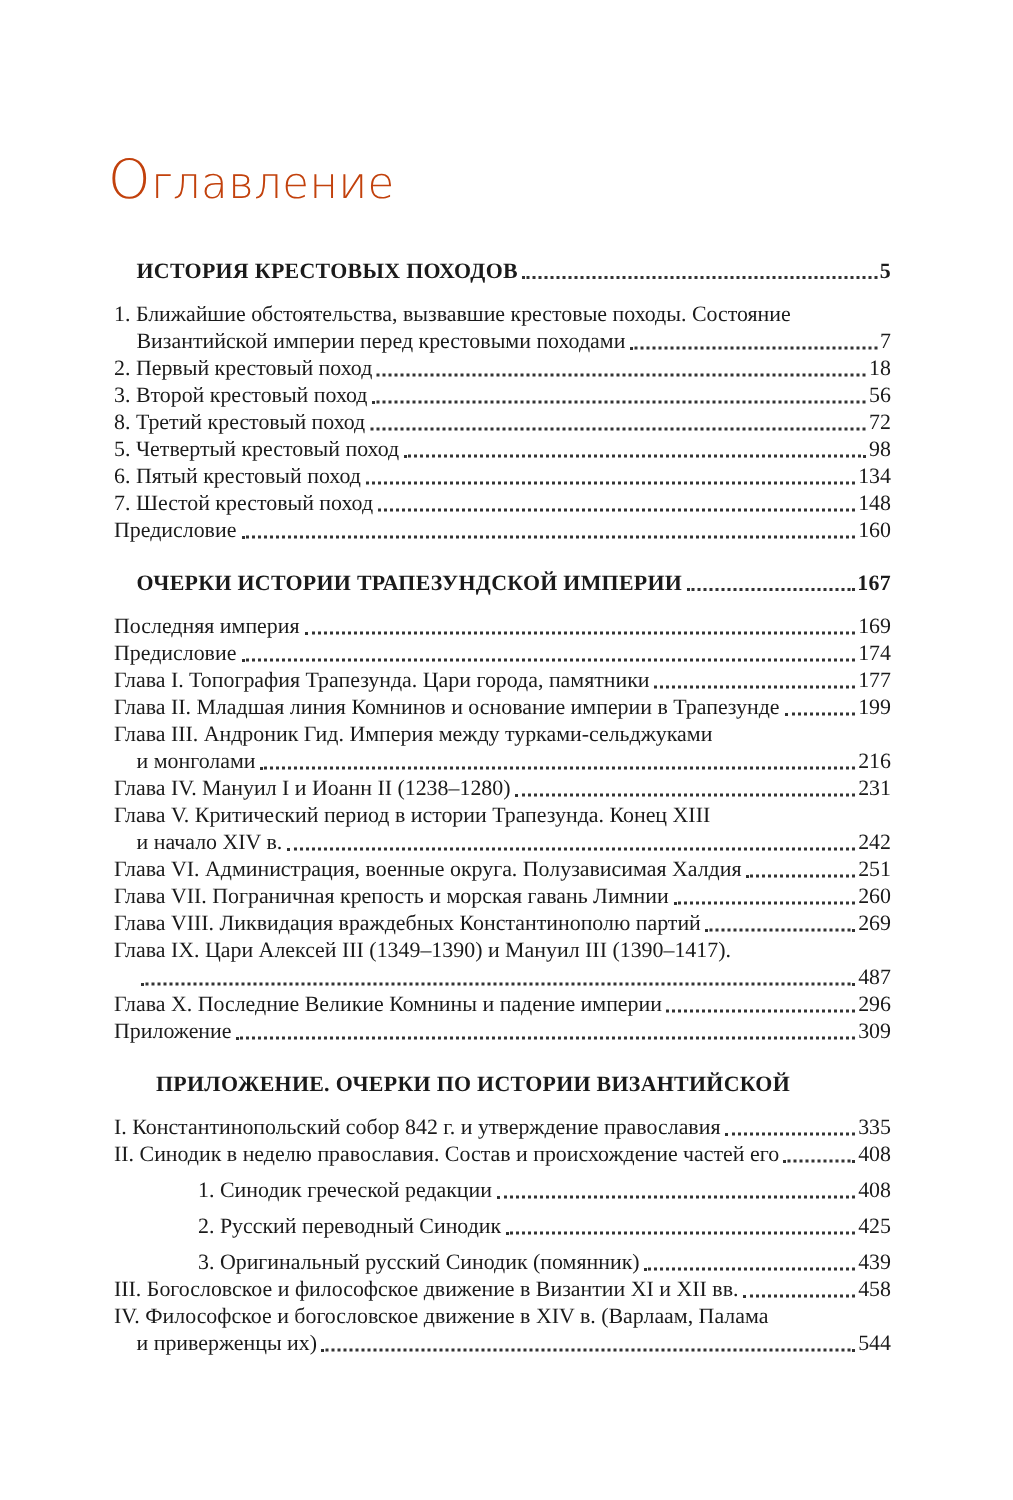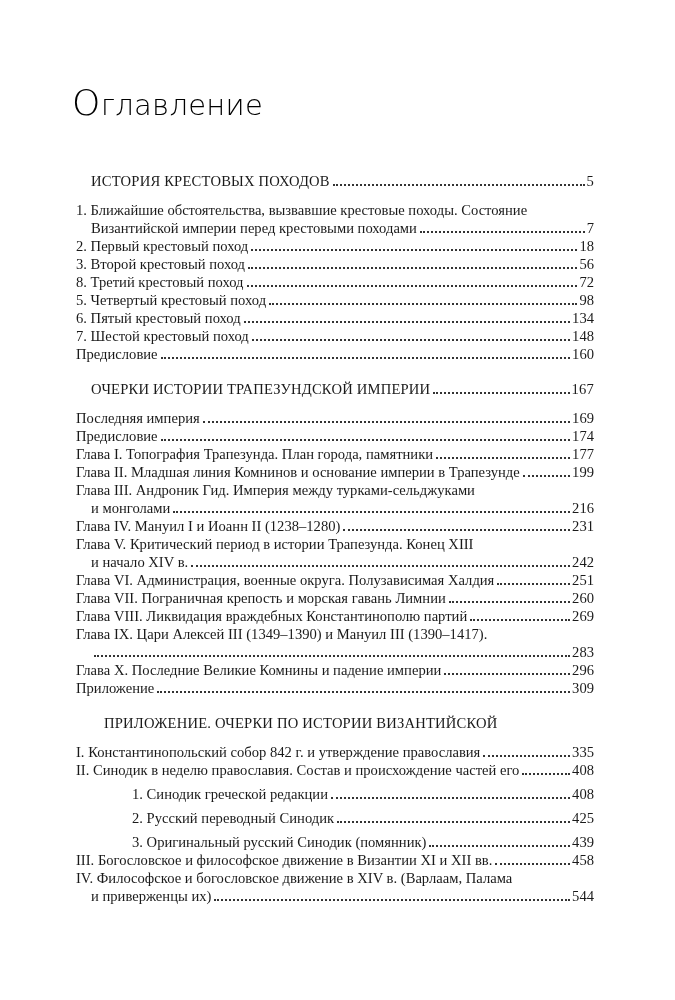--- a/index.html
+++ b/index.html
@@ -1,35 +1,35 @@
 <!DOCTYPE html>
 <html><head>
 <meta charset="utf-8">
 <style>
   html, body { margin: 0; padding: 0; background: #ffffff; }
   body { width: 675px; height: 1000px; position: relative; overflow: hidden; color: #1a1a1a; }
   .page-title {
-    position: absolute; left: 72px; top: 82px;
+    position: absolute; left: 72px; top: 100px;
     font-family: "DejaVu Sans", sans-serif; font-weight: 300;
-    font-size: 29px; letter-spacing: 0.3px; color: #000000;
+    font-size: 29px; letter-spacing: 0.3px; color: #c2410c;
   }
   .page-title .cap { font-size: 36px; }
   .toc {
     position: absolute; left: 76px; top: 172px; width: 518px;
     font-family: "Liberation Serif", serif; font-size: 14.6px; line-height: 18px;
   }
   .row { display: flex; align-items: flex-end; white-space: nowrap; }
   .row .txt { flex: 0 0 auto; }
   .row .dots {
     flex: 1 1 auto; overflow: hidden; margin: 0 2px 4px 3px;
     border-bottom: 2px dotted #333; height: 1px;
   }
   .row .pg { flex: 0 0 auto; text-align: right; }
   .line { white-space: nowrap; }
-  .sec { font-weight: normal; letter-spacing: 0.2px; align-items: flex-end; }
+  .sec { font-weight: bold; letter-spacing: 0.2px; align-items: flex-end; }
   .sec-head { margin-left: 15px; }
   .sec-head2 { margin-left: 28px; }
   .indent-cont { padding-left: 15px; }
   .sub { padding-left: 56px; }
   .gap-s { height: 11px; }
   .gap-m { height: 17px; }
   .gap-sub { height: 6px; }
   .sec3-l2 { padding-left: 147px; }
 </style>
 </head>
@@ -103,21 +103,21 @@
     <span class="txt">Последняя империя</span>
     <span class="dots"></span>
     <span class="pg">169</span>
   </div>
   <div class="row">
     <span class="txt">Предисловие</span>
     <span class="dots"></span>
     <span class="pg">174</span>
   </div>
   <div class="row">
-    <span class="txt">Глава I. Топография Трапезунда. План города, памятники</span>
+    <span class="txt">Глава I. Топография Трапезунда. Цари города, памятники</span>
     <span class="dots"></span>
     <span class="pg">177</span>
   </div>
   <div class="row">
     <span class="txt">Глава II. Младшая линия Комнинов и основание империи в Трапезунде</span>
     <span class="dots"></span>
     <span class="pg">199</span>
   </div>
   <div>
     <div class="line">Глава III. Андроник Гид. Империя между турками-сельджуками</div>
@@ -152,21 +152,21 @@
   </div>
   <div class="row">
     <span class="txt">Глава VIII. Ликвидация враждебных Константинополю партий</span>
     <span class="dots"></span>
     <span class="pg">269</span>
   </div>
   <div>
     <div class="line">Глава IX. Цари Алексей III (1349–1390) и Мануил III (1390–1417).</div>
     <div class="row indent-cont">
       <span class="dots"></span>
-      <span class="pg">283</span>
+      <span class="pg">487</span>
     </div>
   </div>
   <div class="row">
     <span class="txt">Глава X. Последние Великие Комнины и падение империи</span>
     <span class="dots"></span>
     <span class="pg">296</span>
   </div>
   <div class="row">
     <span class="txt">Приложение</span>
     <span class="dots"></span>

